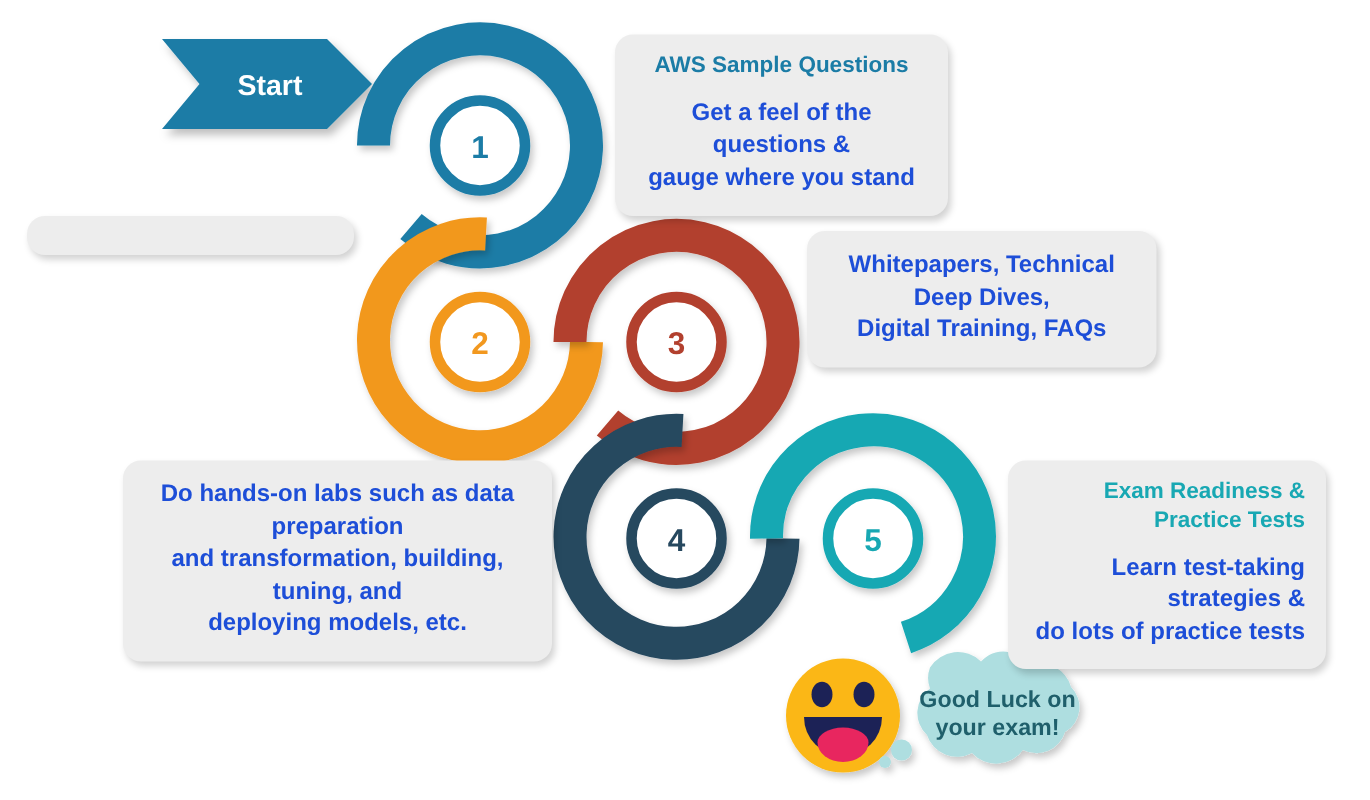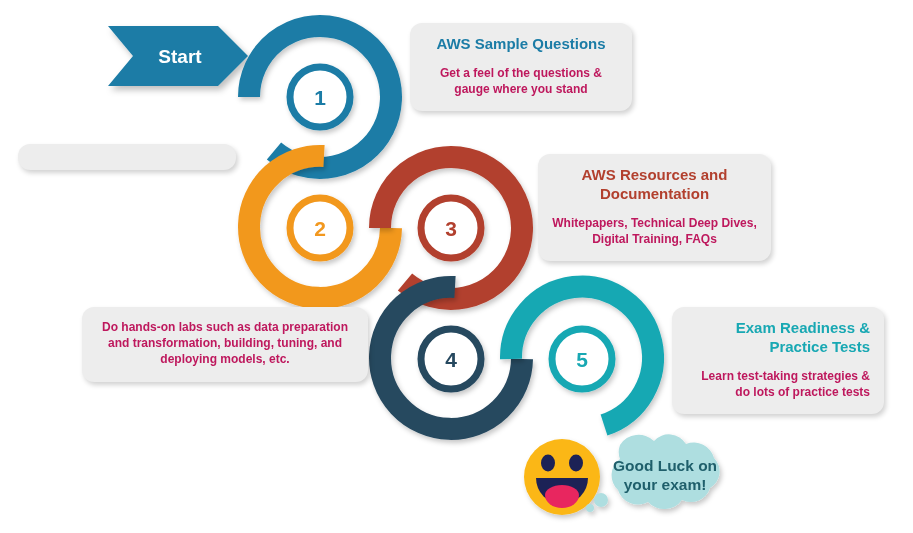--- a/index.html
+++ b/index.html
@@ -41,23 +41,23 @@
     padding: 12px 14px 14px 14px;
     text-align: center;
   }
   .card-title {
     font-size: 15px;
     font-weight: bold;
     line-height: 1.25;
     margin-bottom: 11px;
   }
   .card-body {
-    font-size: 12px;
-    font-weight: bold;
-    color: #be185d;
+    font-size: 16px;
+    font-weight: bold;
+    color: #1d4ed8;
     line-height: 1.35;
   }
 
   #card-1 { left: 410px; top: 23px;  width: 222px; }
   #card-2 { left: 18px;  top: 144px; width: 218px; }
   #card-3 { left: 538px; top: 154px; width: 233px; }
   #card-4 { left: 82px;  top: 307px; width: 286px; }
   #card-5 { left: 672px; top: 307px; width: 212px; text-align: right; }
 
   .num-label {
@@ -169,24 +169,20 @@
     <div class="card-body">
       <span>Get a feel of the questions &amp;</span><br>
       <span>gauge where you stand</span>
     </div>
   </div>
 
   <div class="card" id="card-2">
   </div>
 
   <div class="card" id="card-3">
-    <div class="card-title" style="color:#b2402e">
-      <span>AWS Resources and</span><br>
-      <span>Documentation</span>
-    </div>
     <div class="card-body">
       <span>Whitepapers, Technical Deep Dives,</span><br>
       <span>Digital Training, FAQs</span>
     </div>
   </div>
 
   <div class="card" id="card-4">
     <div class="card-body">
       <span>Do hands-on labs such as data preparation</span><br>
       <span>and transformation, building, tuning, and</span><br>

